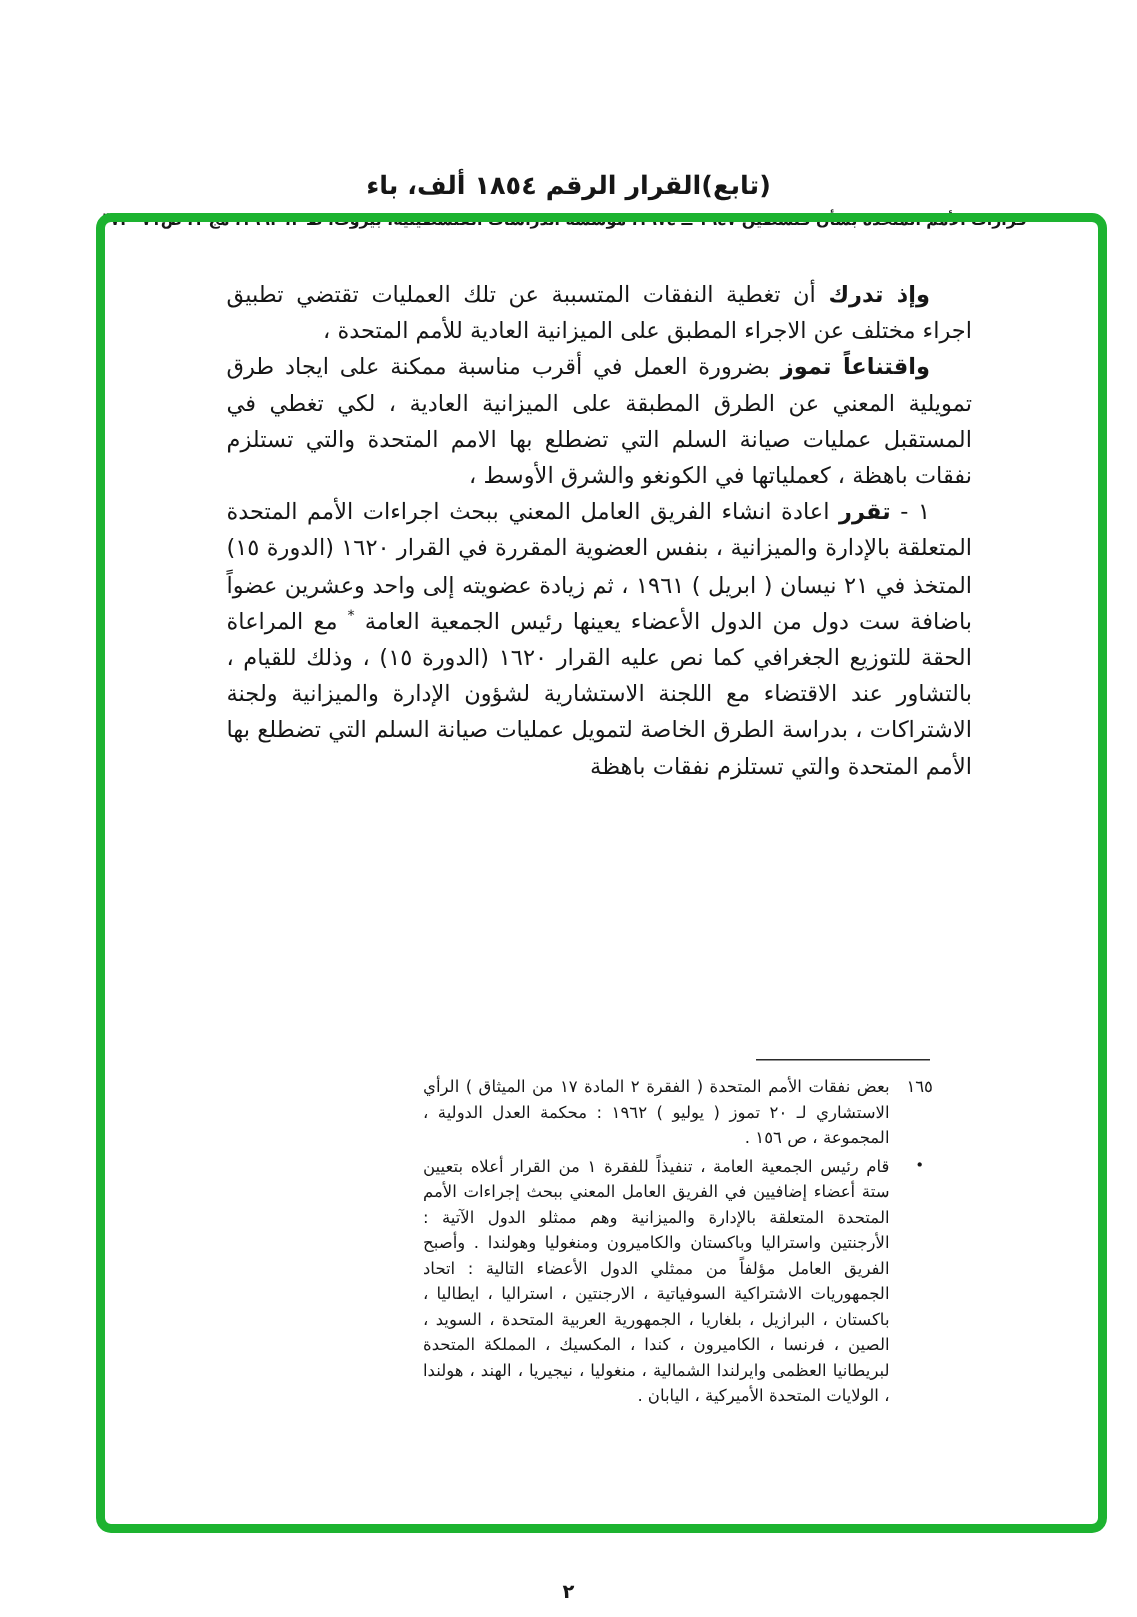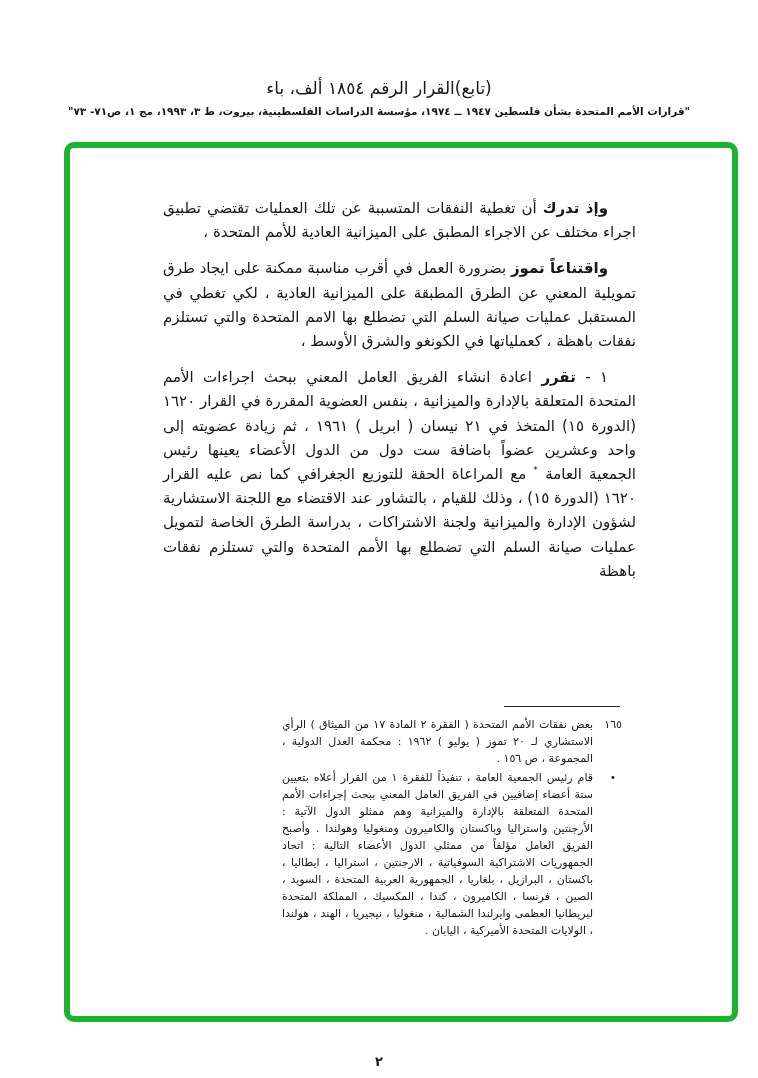--- a/index.html
+++ b/index.html
@@ -4,35 +4,35 @@
 <style>
   :root { --frame: #1db330; --ink: #161616; }
   html, body { margin: 0; padding: 0; }
   body {
     width: 758px; height: 1078px; position: relative;
     background: #ffffff; color: var(--ink);
     font-family: "DejaVu Sans", sans-serif;
     overflow: hidden;
   }
   .header { position: absolute; top: 78px; left: 0; width: 758px; text-align: center; direction: rtl; }
-  .title { font-size: 17px; font-weight: normal; letter-spacing: 0; }
+  .title { font-size: 17px; font-weight: bold; letter-spacing: 0; margin-top: 36px; }
   .subtitle { font-size: 10.5px; font-weight: bold; margin-top: 7px; }
 
   .frame {
     position: absolute; left: 64px; top: 142px; width: 674px; height: 880px;
     box-sizing: border-box; border: 6px solid var(--frame); border-radius: 10px;
     background: transparent;
   }
 
   .main-text {
     position: absolute; top: 184px; right: 110px; width: 497px;
     direction: rtl; text-align: justify;
     font-size: 15px; line-height: 24.2px;
   }
-  .main-text p { margin: 12px; text-indent: 28px; }
+  .main-text p { margin: 0; text-indent: 28px; }
   .lead { font-weight: bold; }
   .main-text sup { font-size: 9.5px; line-height: 0; }
 
   .fn-sep {
     position: absolute; top: 706px; right: 138px; width: 116px; height: 0;
     border-top: 1.5px solid #2a2a2a;
   }
   .footnotes {
     position: absolute; top: 716px; right: 136px; width: 340px;
     direction: rtl; text-align: justify;

